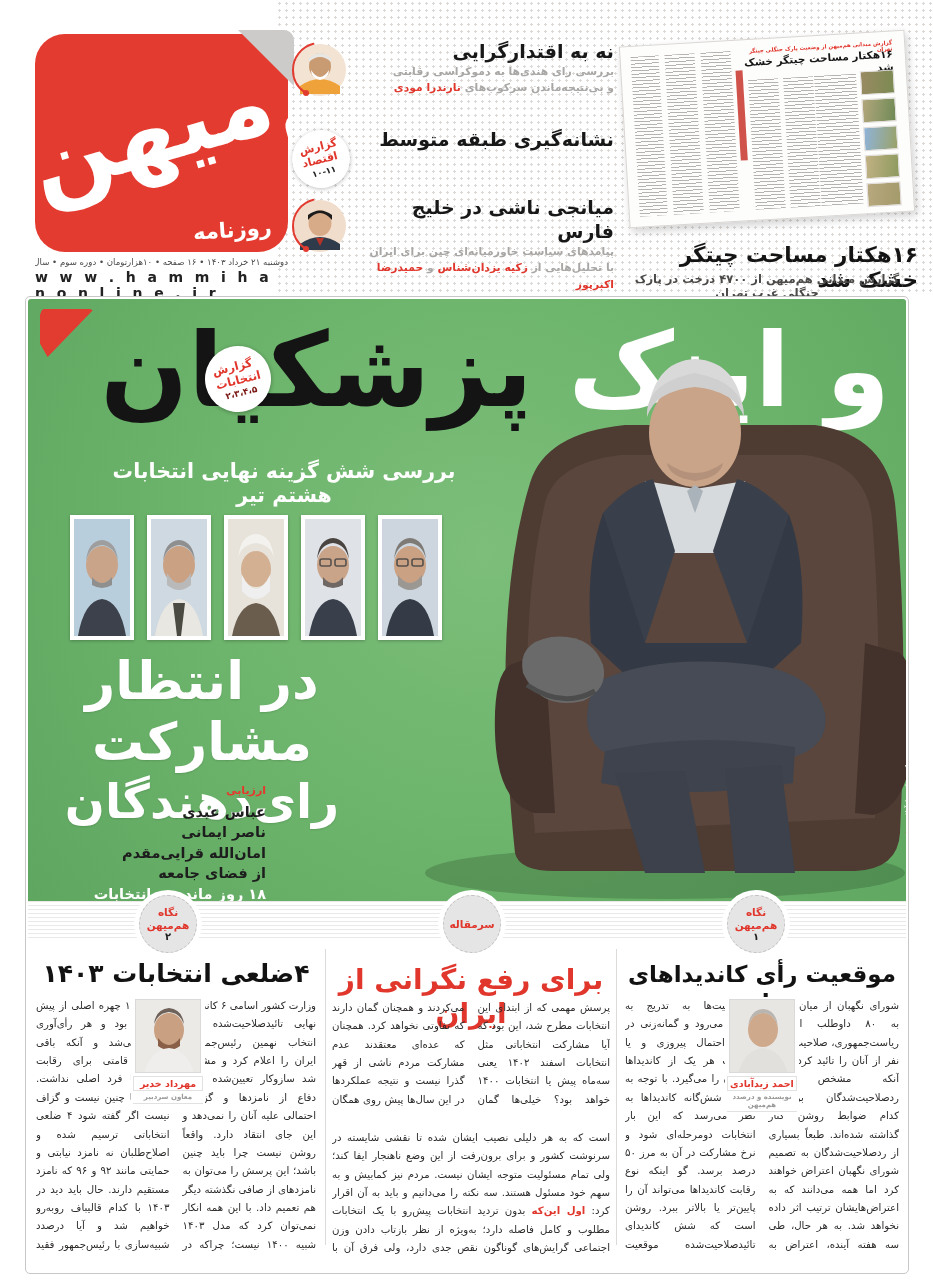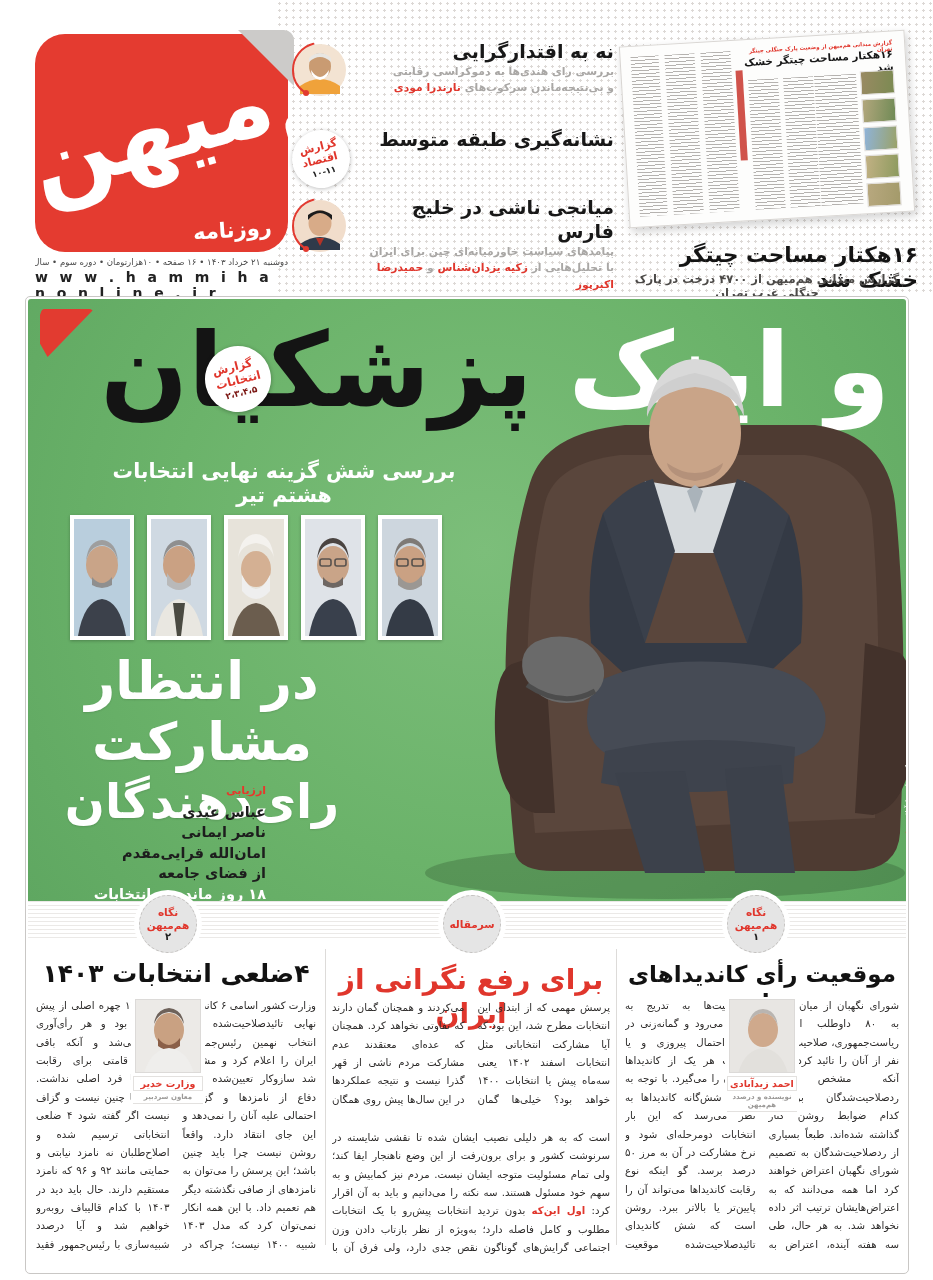--- a/index.html
+++ b/index.html
@@ -430,20 +430,20 @@
   <div class="author" style="left:105px; top:700px;">
     <div class="ph">
       <svg width="66" height="74" viewBox="0 0 66 74">
           <rect width="66" height="74" fill="#eceae7"></rect>
           <ellipse cx="33" cy="30" rx="15" ry="17" fill="#c9a182"></ellipse>
           <path d="M18 24 Q20 9 33 8 Q46 9 48 24 Q44 13 33 12 Q22 13 18 24Z" fill="#6e625a"></path>
           <path d="M22 38 Q33 52 44 38 L44 46 Q33 54 22 46Z" fill="#8a5f48"></path>
           <path d="M8 74 Q14 50 33 48 Q52 50 58 74Z" fill="#efeeec"></path>
         </svg>
     </div>
-    <div class="nm">وزارت خدیر</div>
+    <div class="nm">مهرداد خدیر</div>
     <div class="rl">معاون سردبیر</div>
   </div>
   <div class="cols" style="left:10px; top:700px; width:280px; height:258px;">
     <span>وزارت کشور اسامی ۶ کاندیدای نهایی تائیدصلاحیت‌شده برای انتخاب نهمین رئیس‌جمهوری ایران را اعلام کرد و مشخص شد سازوکار تعیین‌شده مجال دفاع از نامزدها و گزارش احتمالی علیه آنان را نمی‌دهد و این جای انتقاد دارد. واقعاً روشن نیست چرا باید چنین باشد؛ این پرسش را می‌توان به نامزدهای از صافی نگذشته دیگر هم تعمیم داد. با این همه انکار نمی‌توان کرد که مدل ۱۴۰۳ شبیه ۱۴۰۰ نیست؛ چراکه در مدل ۱۴۰۰ چهره اصلی از پیش مشخص بود و هر رأی‌آوری حذف می‌شد و آنکه باقی می‌ماند قامتی برای رقابت واقعی با فرد اصلی نداشت. اکنون اما چنین نیست و گزاف نیست اگر گفته شود ۴ ضلعی انتخاباتی ترسیم شده و اصلاح‌طلبان نه نامزد نیابتی و حمایتی مانند ۹۲ و ۹۶ که نامزد مستقیم دارند. حال باید دید در ۱۴۰۳ با کدام قالیباف روبه‌رو خواهیم شد و آیا درصدد شبیه‌سازی با رئیس‌جمهور فقید برمی‌آید؛ درحالی‌که برخی از نامزدهایی که این قابلیت را داشتند حذف شده‌اند و طیف دولت و اصول‌گرایی رادیکال مایل نیستند او به عنوان میراث‌دار معرفی شود.</span>
   </div>
 
 </div>
 
 </body></html>

